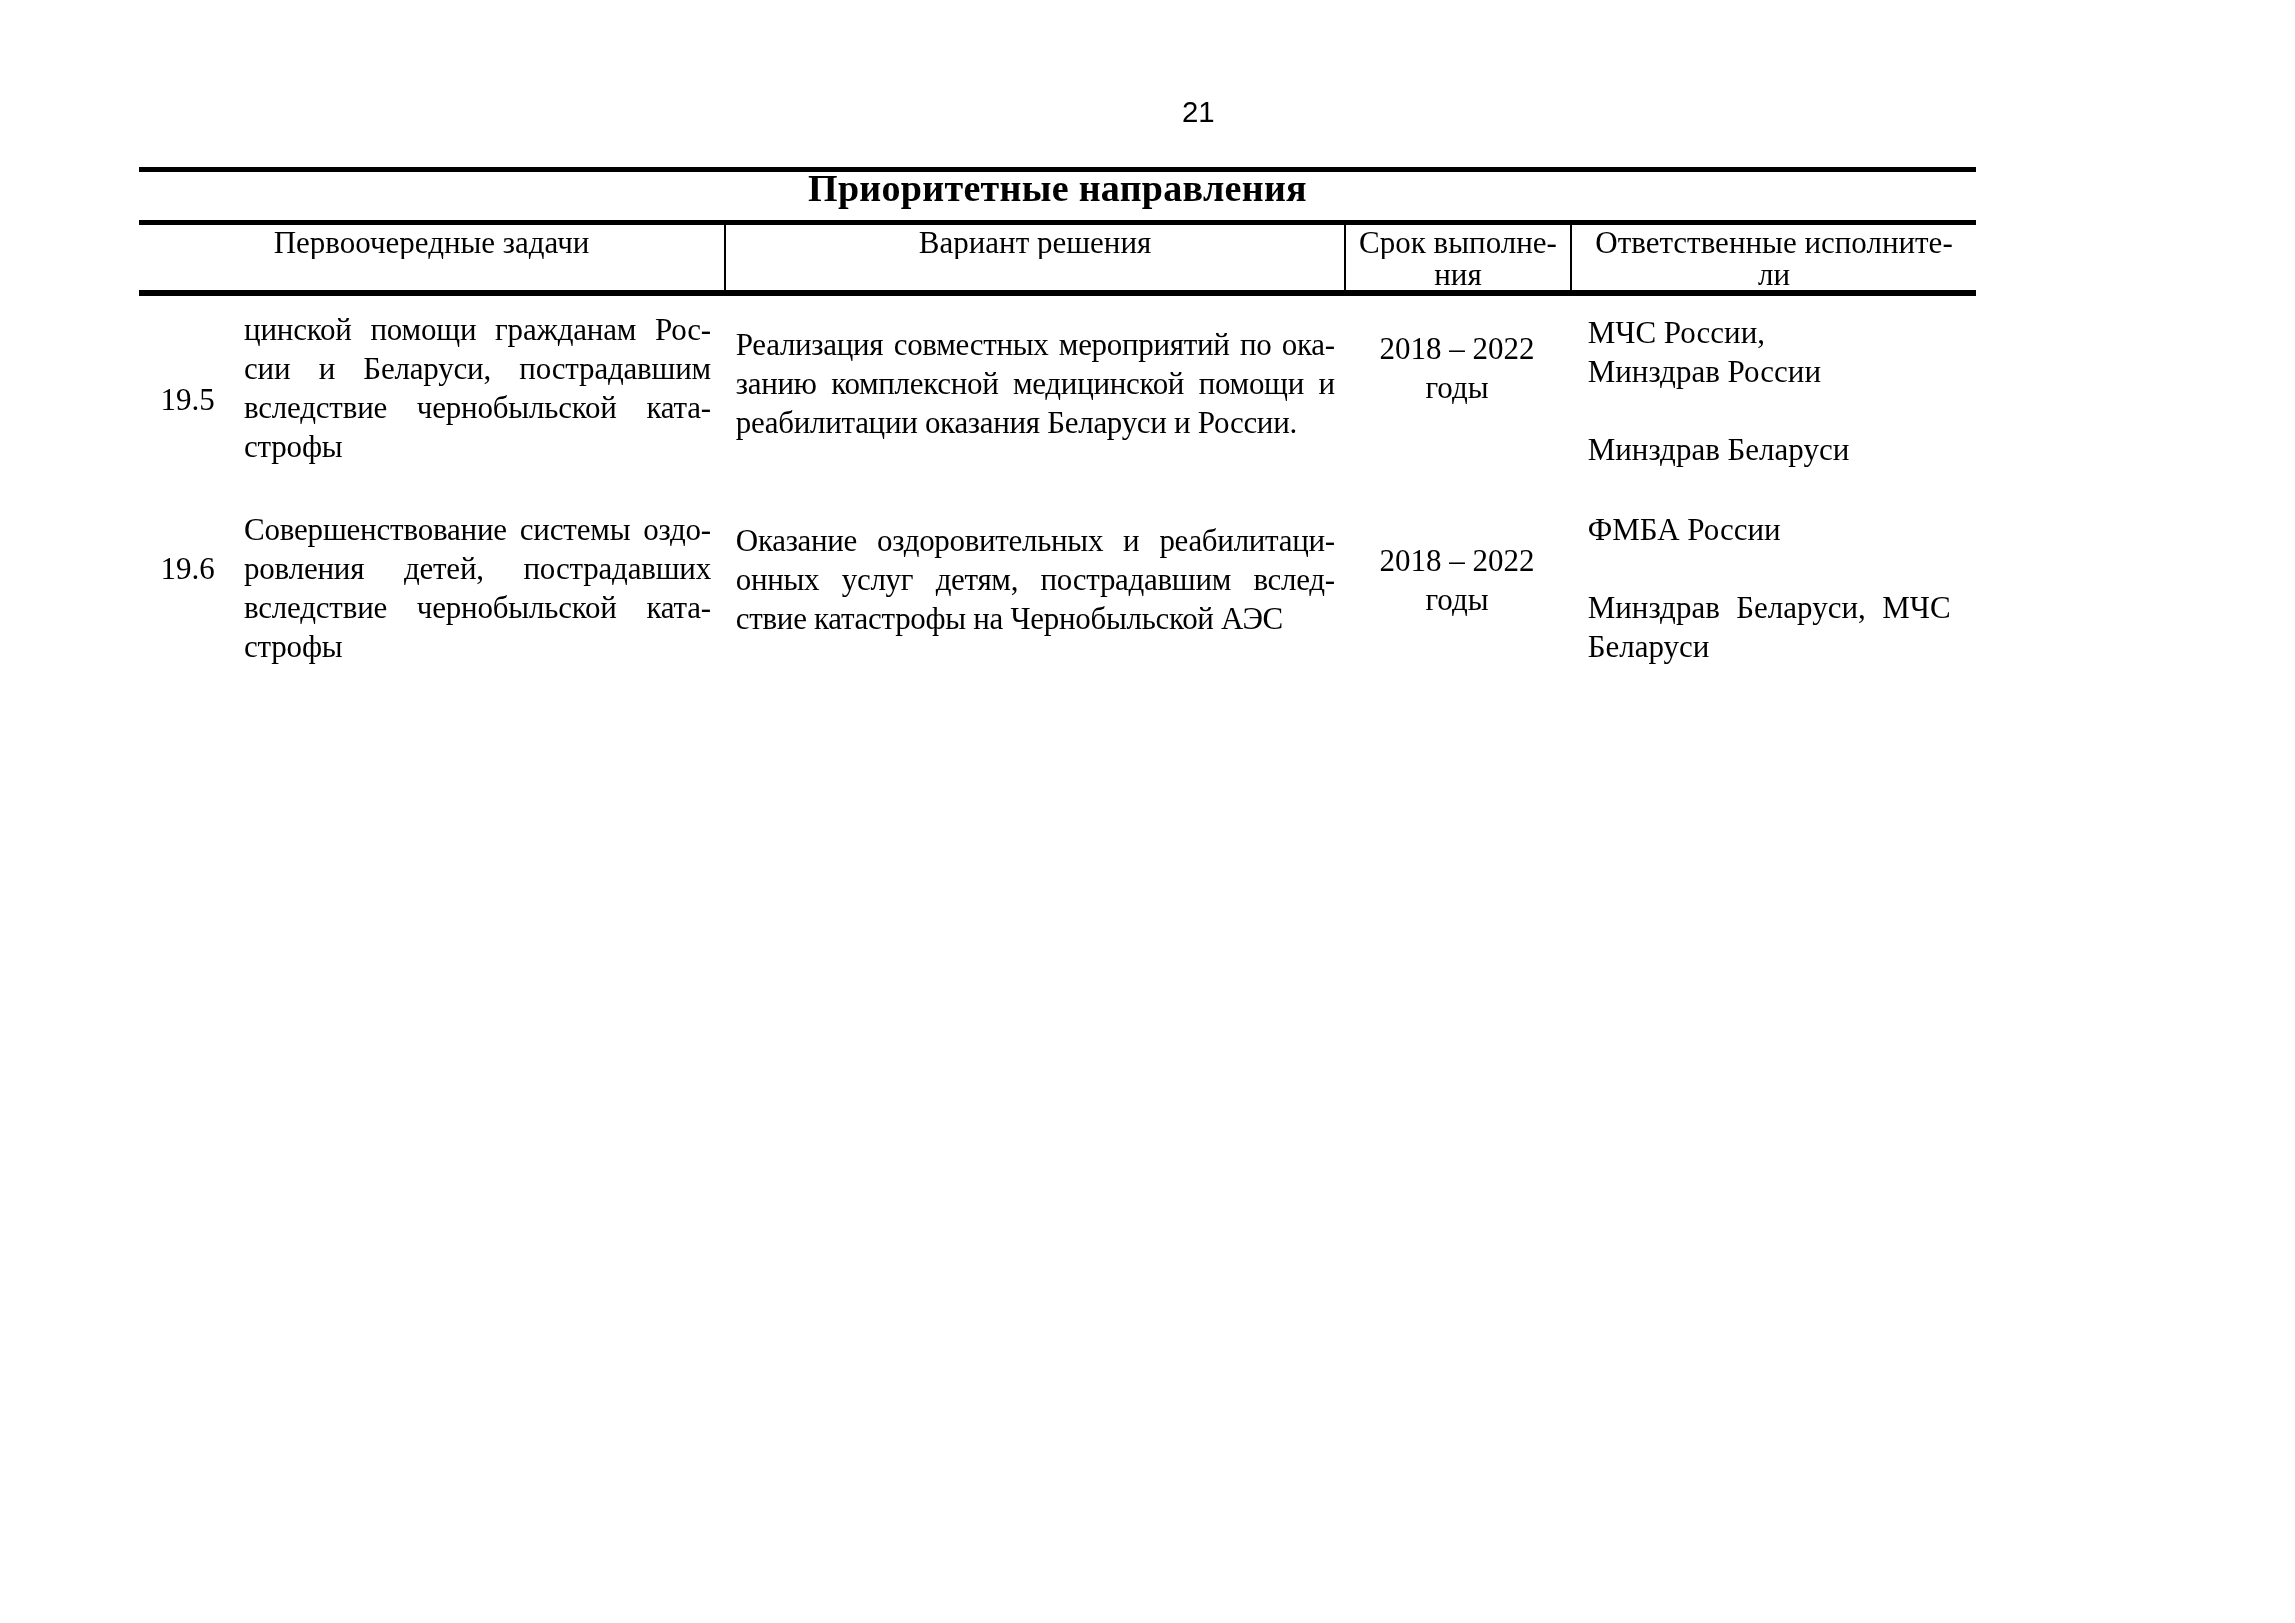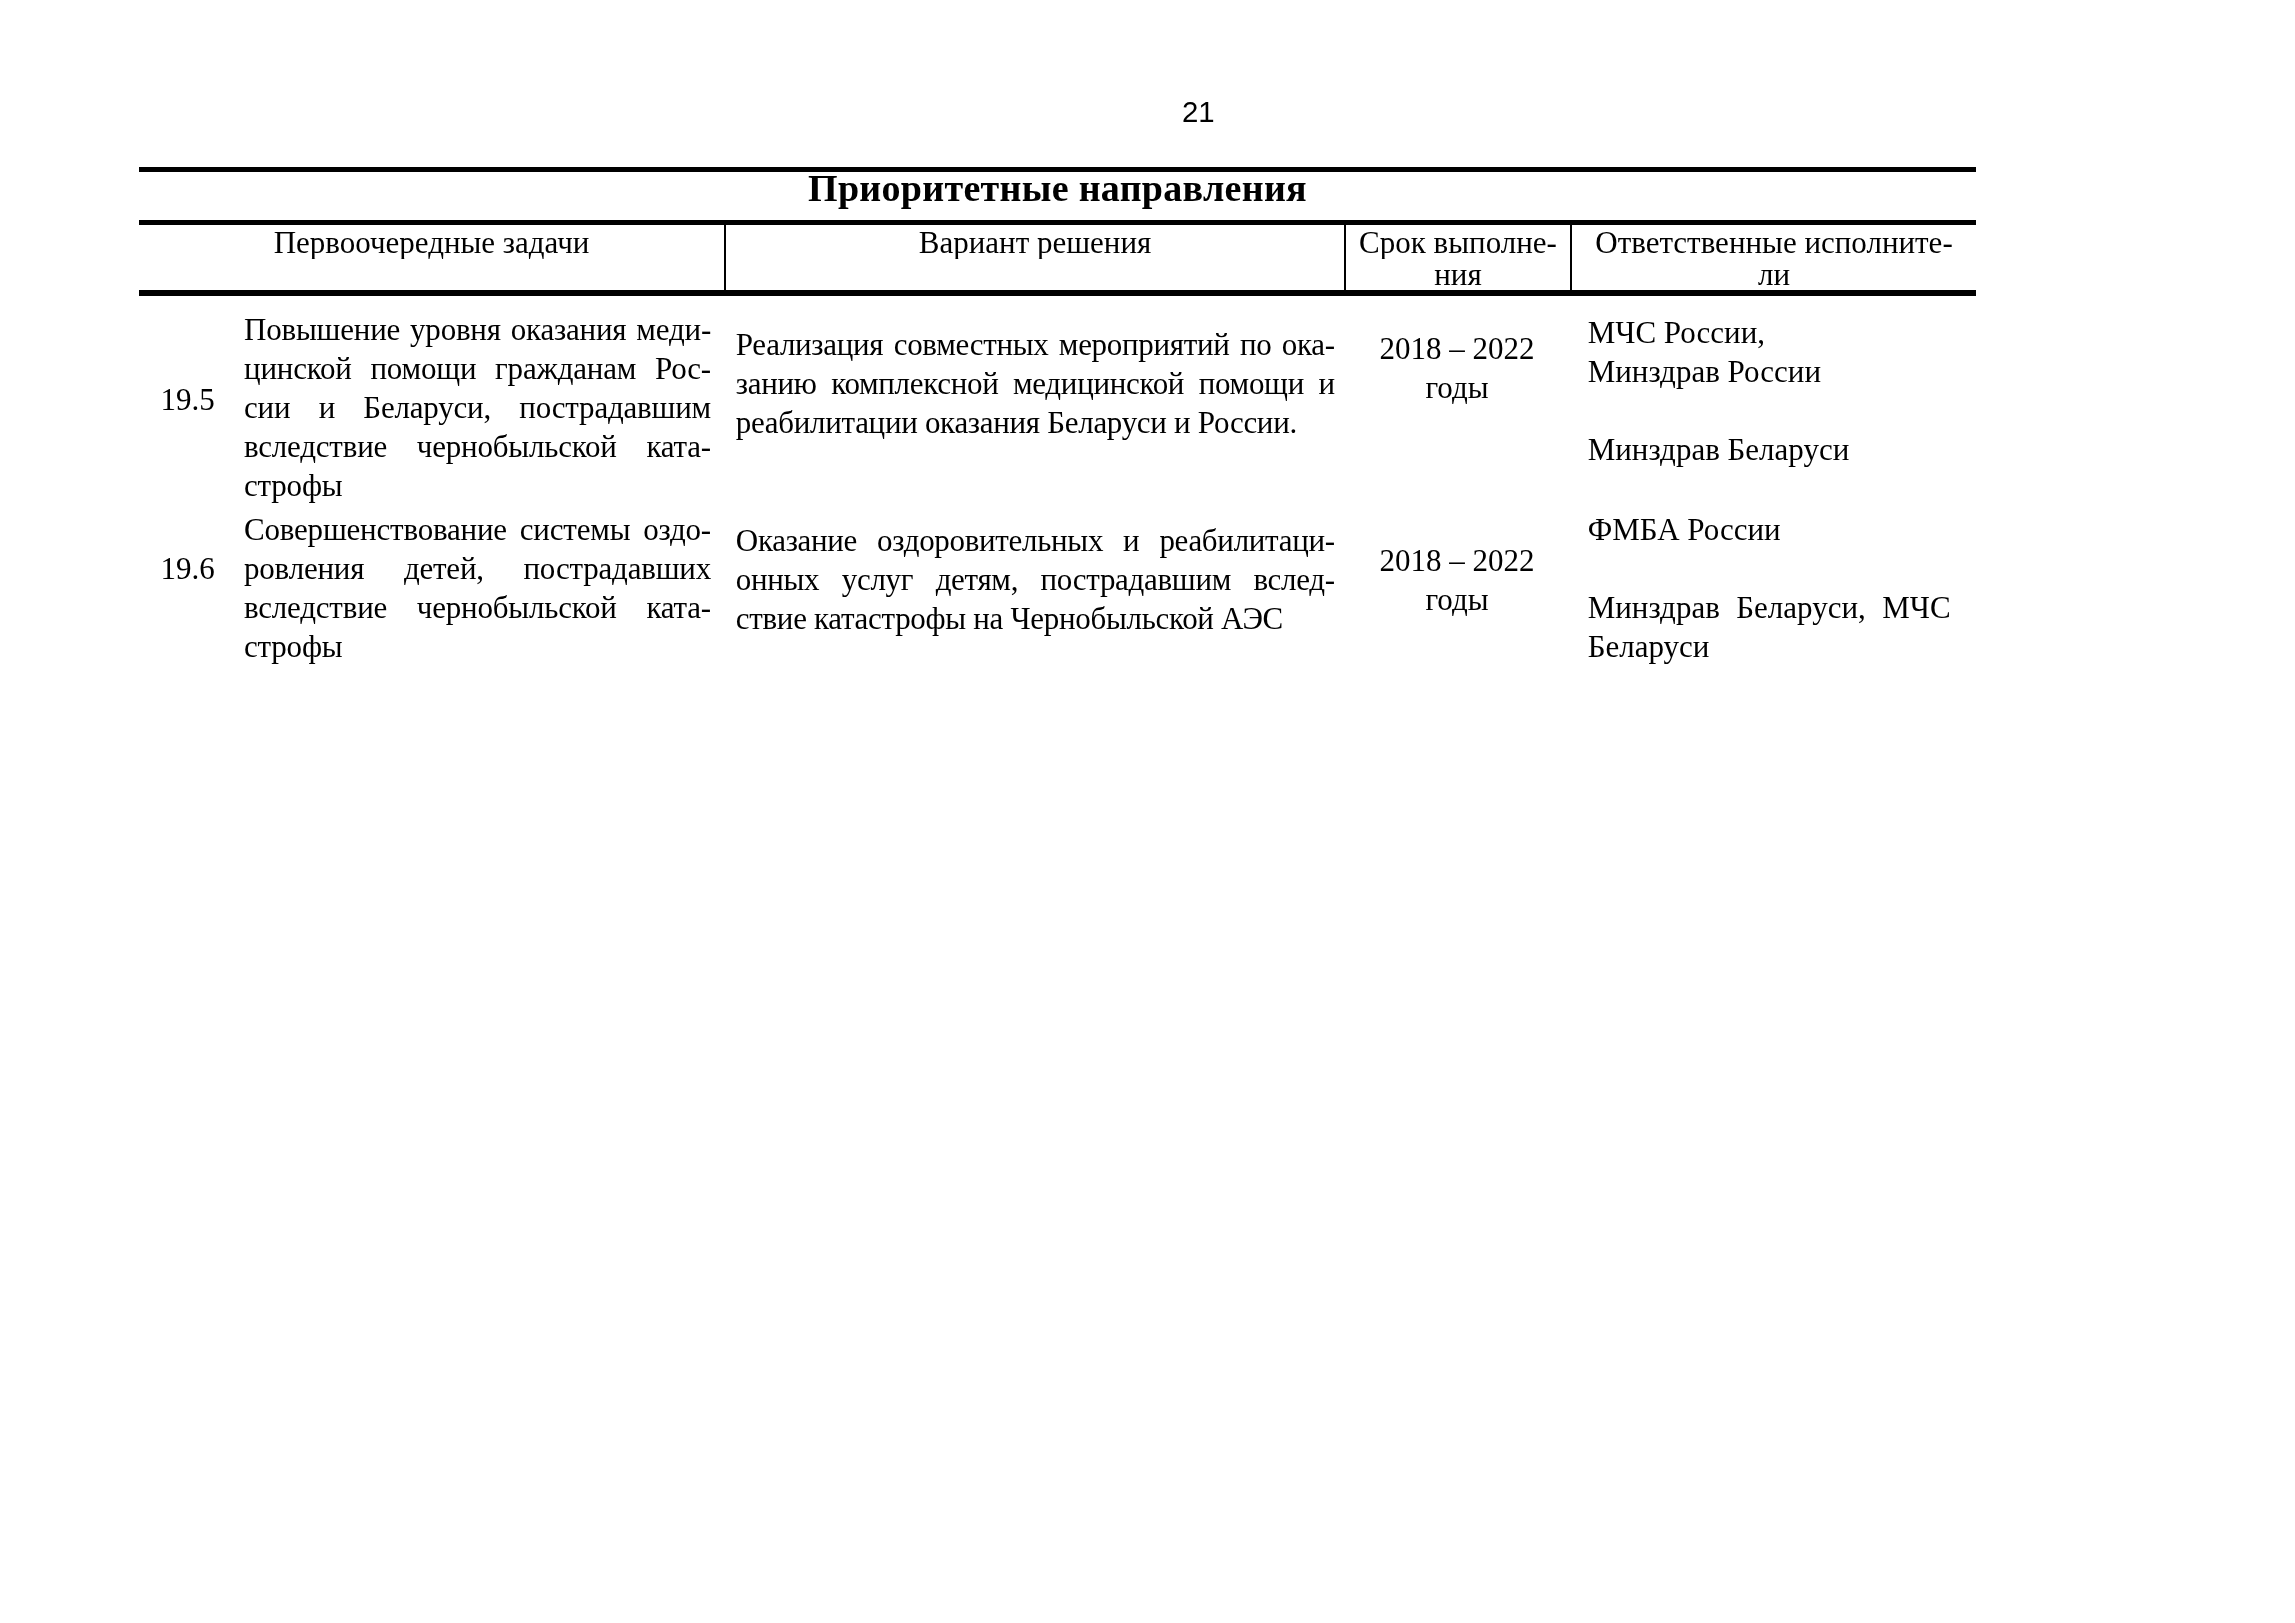--- a/index.html
+++ b/index.html
@@ -93,21 +93,20 @@
           <div class="line">ли</div>
         </div>
     </div>
 
     <div class="hrule"></div>
 
     <div class="body-row row1">
       <div class="cell c1">
         <div class="row-num">19.5</div>
         <div class="task-text">
-            <div class="line jline">Повышение уровня оказания меди-</div>
             <div class="line jline">цинской помощи гражданам Рос-</div>
             <div class="line jline">сии и Беларуси, пострадавшим</div>
             <div class="line jline">вследствие чернобыльской ката-</div>
             <div class="line">строфы</div>
           </div>
       </div>
       <div class="cell c2">
         <div class="solution-text">
             <div class="line jline">Реализация совместных мероприятий по ока-</div>
             <div class="line jline">занию комплексной медицинской помощи и</div>

